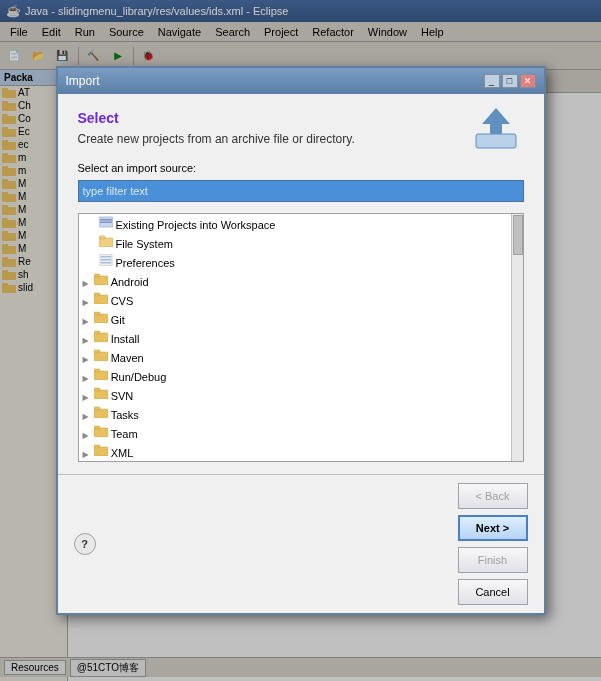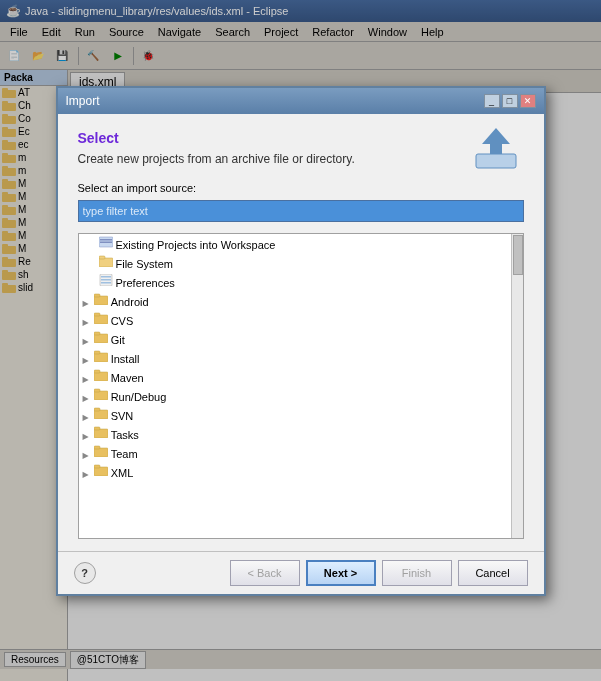--- a/index.html
+++ b/index.html
@@ -124,21 +124,21 @@
 
     .eclipse-main {
       flex: 1;
       background: #f0f0f0;
       position: relative;
     }
 
     
     .eclipse-statusbar {
       position: absolute;
-      bottom: 12px;
+      bottom: 4px;
       left: 0;
       right: 0;
       height: 20px;
       background: #d4d0c8;
       border-top: 1px solid #a0a0a0;
       display: flex;
       align-items: center;
       padding: 0 4px;
       font-size: 10px;
       gap: 4px;
@@ -325,20 +325,21 @@
     }
 
     .footer-left {
       display: flex;
       align-items: center;
     }
 
     .footer-buttons {
       display: flex;
       gap: 6px;
+      flex-direction: column;
     }
 
     .dialog-btn {
       height: 26px;
       padding: 0 16px;
       font-size: 11px;
       border: 1px solid #a0a0b0;
       background: linear-gradient(to bottom, #f8f8f8, #e0e0e8);
       cursor: pointer;
       color: #000;

